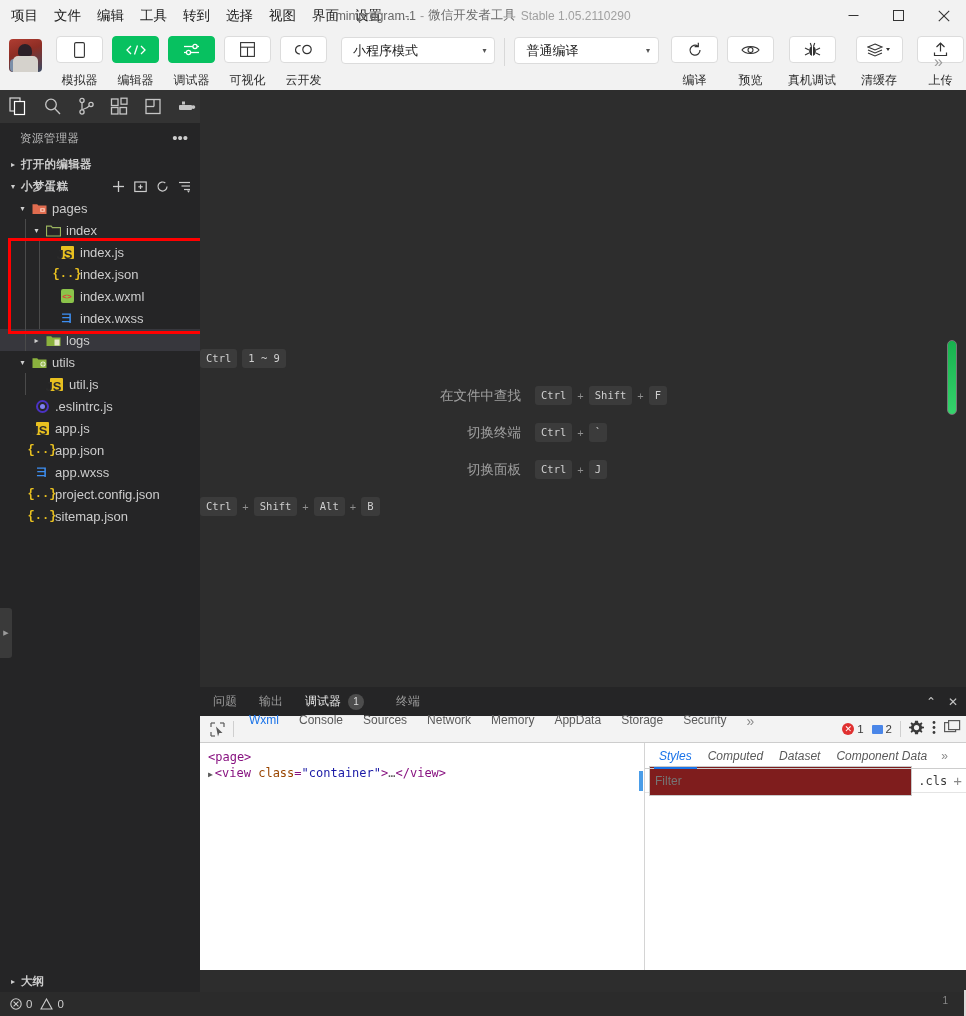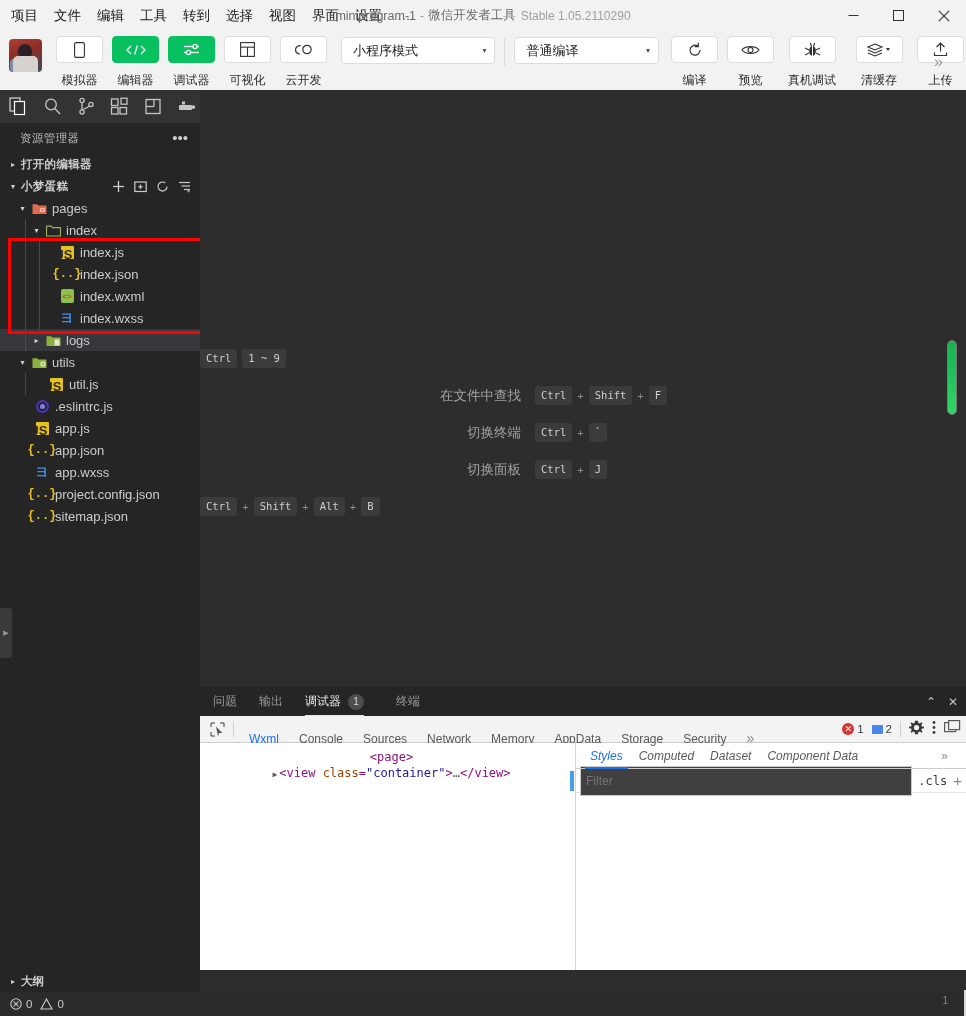--- a/index.html
+++ b/index.html
@@ -222,38 +222,38 @@
     height: 27px; background: #f3f3f3; border-bottom: 1px solid #cdcdcd;
     display: flex; align-items: center; padding-left: 4px; position: relative;
   }
   .dt-pick {
     width: 26px; height: 22px; display: flex; align-items: center; justify-content: center;
     cursor: default; margin-right: 3px;
   }
   .dt-div { width: 1px; height: 16px; background: #cfcfcf; margin-right: 5px; }
   .dttab {
     font-size: 12px; color: #5a5a5a; padding: 0 10px; height: 33px;
-    display: flex; align-items: flex-end; cursor: default; position: relative; white-space: nowrap;
+    display: flex; align-items: flex-start; cursor: default; position: relative; white-space: nowrap;
   }
   .dttab.active { color: #1a73e8; }
   .dttab.active::after {
     content: ""; position: absolute; left: 4px; right: 4px; bottom: 0; height: 2px; background: #1a73e8;
   }
   .dt-right { position: absolute; right: 5px; display: flex; align-items: center; gap: 8px; }
   .err-cnt { display: flex; align-items: center; gap: 3px; font-size: 11.5px; color: #3a3a3a; }
   .dot-err { width: 12px; height: 12px; border-radius: 50%; background: #e03030;
     display:flex;align-items:center;justify-content:center; color:#fff; font-size:9px; font-weight:bold; }
   .sq-msg { width: 11px; height: 9px; background: #4a86e8; border-radius: 1px; }
   .vdiv2 { width: 1px; height: 16px; background: #cfcfcf; }
 
   .dt-body { display: flex; height: 227px; }
   .dom-pane {
-    width: 376px; background: #ffffff; padding: 6px 0 0 8px;
+    width: 445px; background: #ffffff; padding: 6px 0 0 8px;
     font-family: "DejaVu Sans Mono", "Liberation Mono", monospace; font-size: 12px;
-    border-right: 1px solid #d4d4d4; position: relative; text-align: center;
+    border-right: 1px solid #d4d4d4; position: relative;
   }
   .dom-line { height: 16px; line-height: 16px; white-space: nowrap; }
   .dom-line .tri { color: #5a5a5a; font-size: 8px; margin-right: 2px; }
   .tagc { color: #881280; }
   .attrc { color: #994500; }
   .valc { color: #1a1aa6; }
   .ellip { color: #5a5a5a; }
   .dom-scroll {
     position: absolute; right: 1px; top: 28px; width: 4px; height: 20px; background: #4a9de8;
   }
@@ -266,21 +266,21 @@
   .sttab { font-size: 12px; color: #5a5a5a; padding: 0 8px; height: 26px;
     display: flex; align-items: center; cursor: default; position: relative; white-space: nowrap; font-style: italic; }
   .sttab.active { color: #1a73e8; }
   .sttab.active::after { content: ""; position: absolute; left: 3px; right: 3px; bottom: 0; height: 2px; background: #1a73e8; }
   .st-more { position: absolute; right: 18px; color: #8a8a8a; font-size: 12px; }
   .filter-row {
     height: 24px; display: flex; align-items: center; padding: 0 4px; gap: 6px;
     border-bottom: 1px solid #e4e4e4;
   }
   .filter-inp {
-    flex: 1; height: 30px; border: 1px solid #c9c9c9; background: #404040;
+    flex: 1; height: 30px; border: 1px solid #c9c9c9; background: #7f1d1d;
     font-size: 12px; color: #9a9a9a; padding: 0 5px; line-height: 16px;
     font-family: "Liberation Sans", sans-serif;
   }
   .cls-btn { font-size: 12px; color: #3a3a3a; font-family: "DejaVu Sans Mono", monospace; cursor: default; }
   .plus-btn { font-size: 15px; color: #8a8a8a; cursor: default; }
 
   
   .outline {
     position: absolute; left: 0; top: 970px; width: 200px; height: 46px;
     background: #252526;

